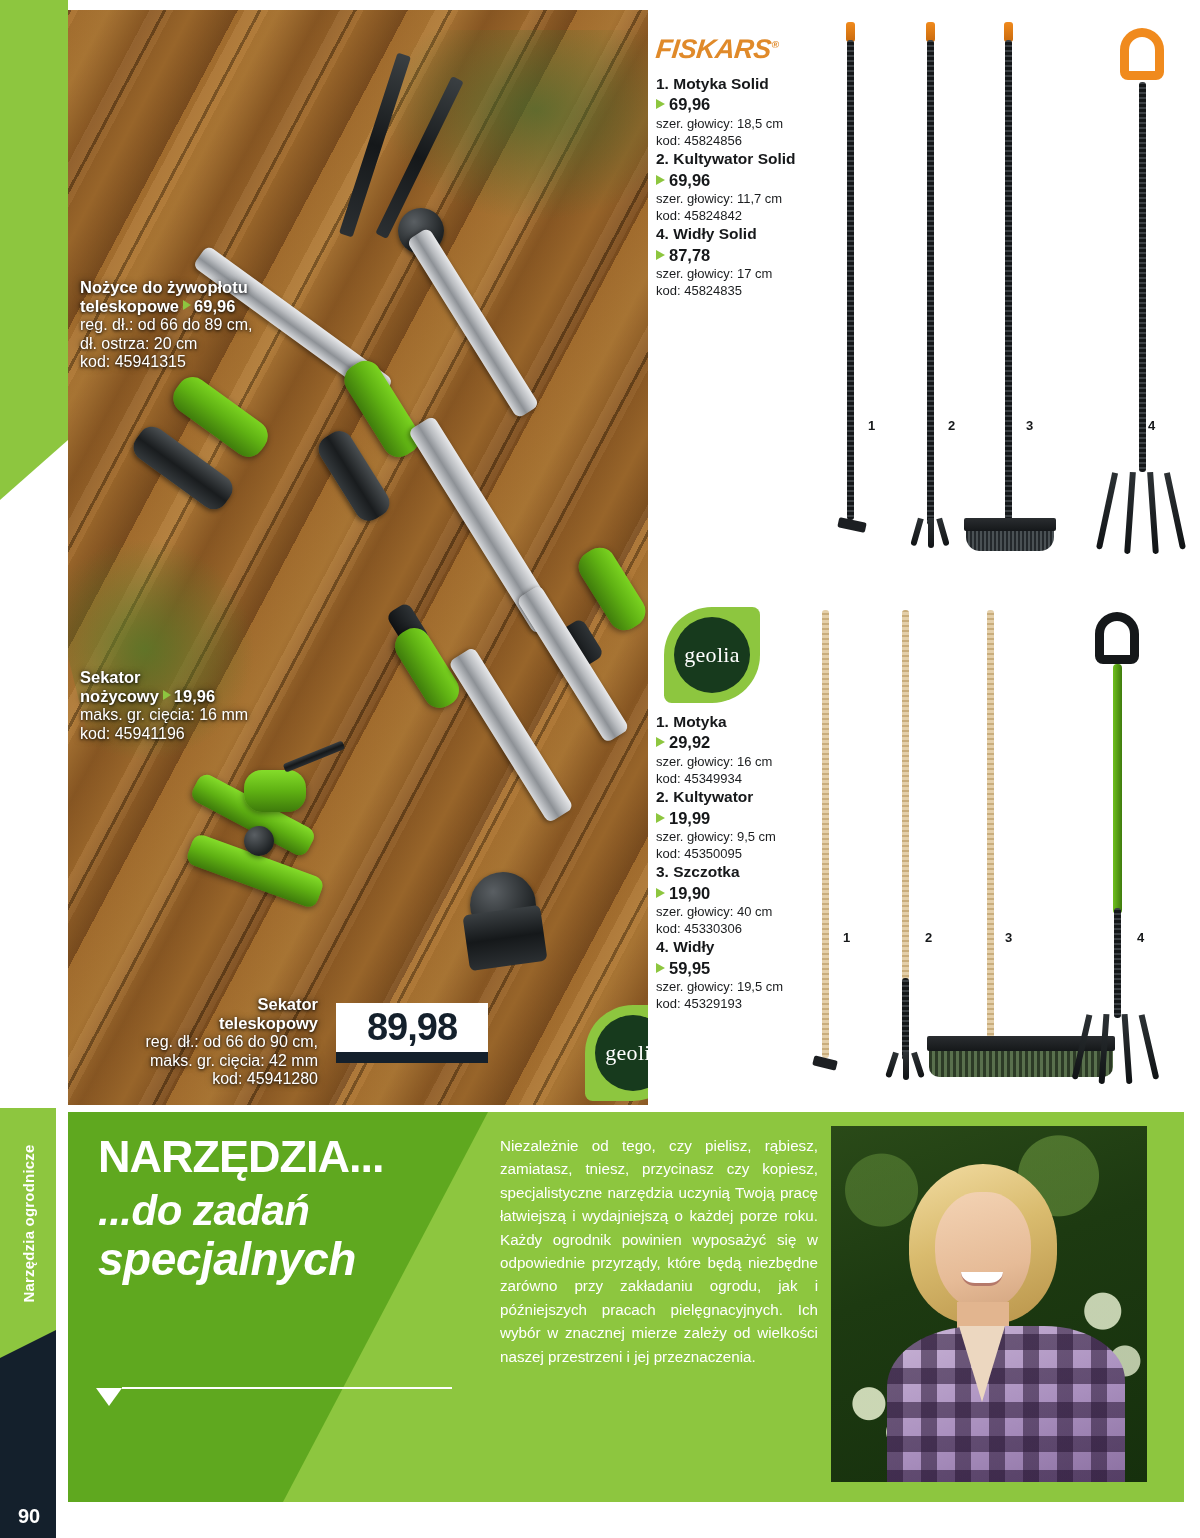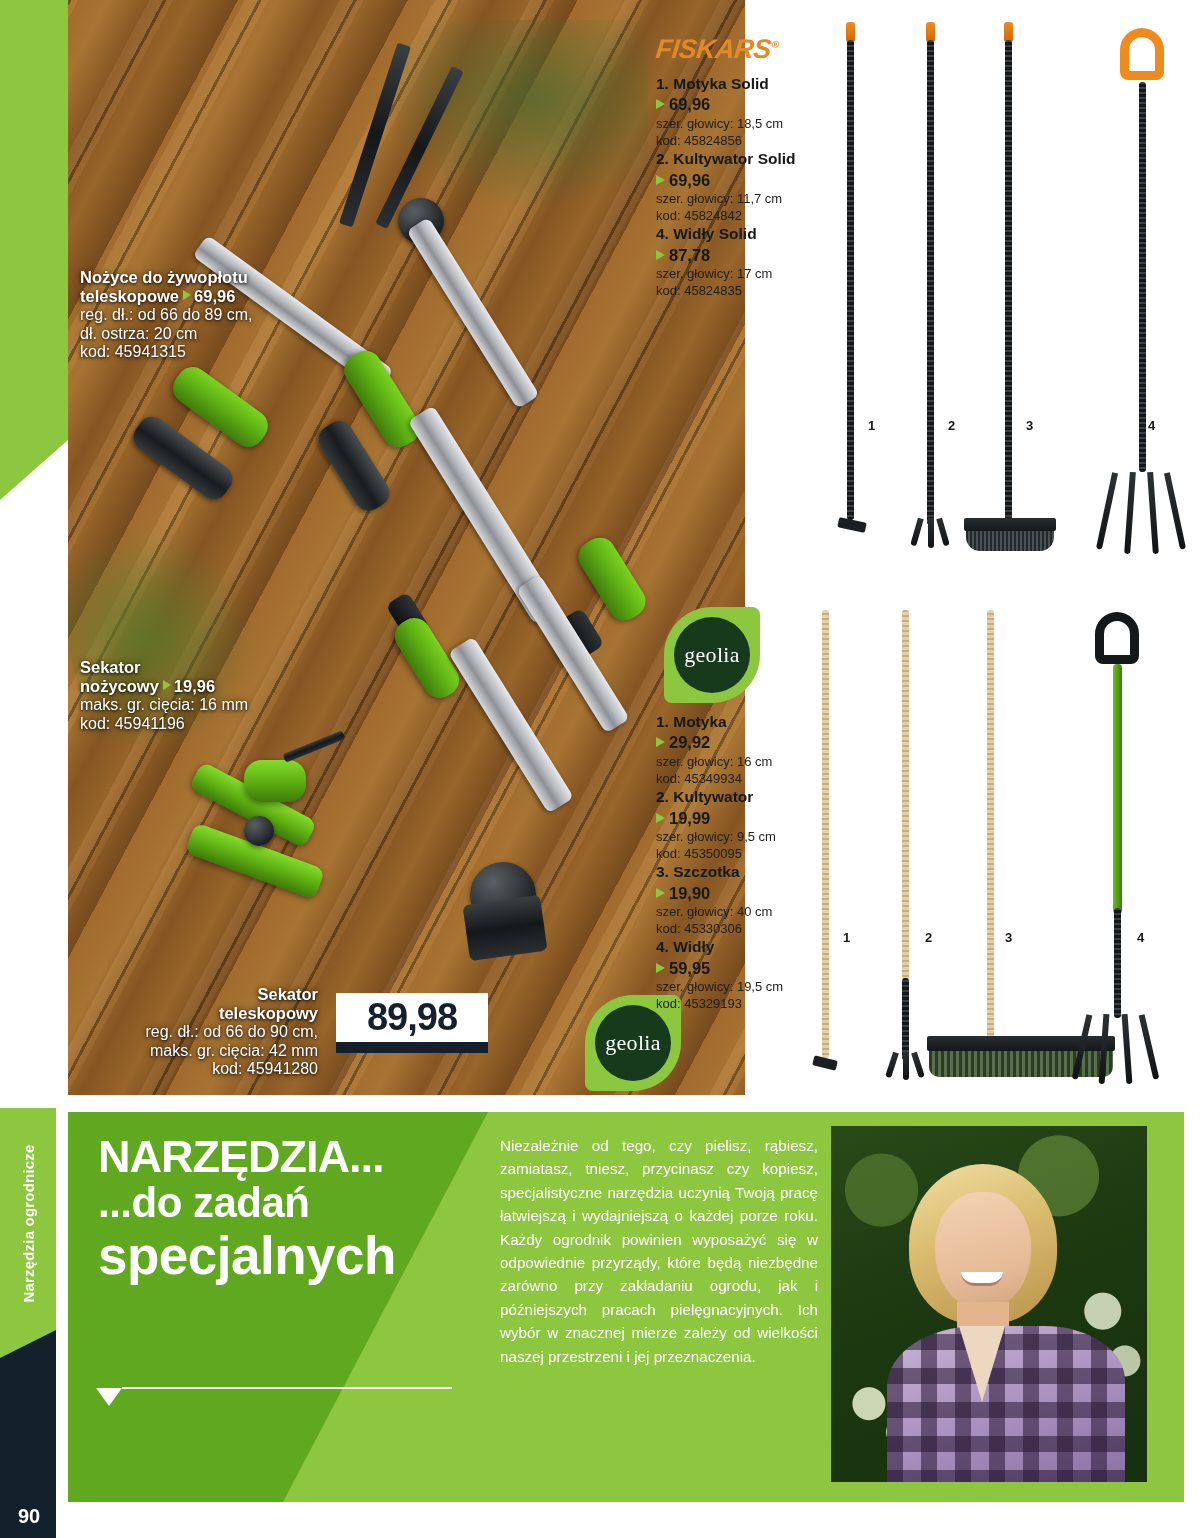--- a/index.html
+++ b/index.html
@@ -35,21 +35,21 @@
     color: #ffffff; font-size: 15px; font-weight: bold;
     letter-spacing: .2px; white-space: nowrap;
   }
   .page-number {
     position: absolute; left: 18px; top: 1505px;
     color: #ffffff; font-size: 20px; font-weight: bold;
   }
 
   
   .photo {
-    position: absolute; left: 68px; top: 0; width: 677px; height: 1095px;
+    position: absolute; left: 68px; top: 10px; width: 580px; height: 1095px;
     overflow: hidden;
     background:
       repeating-linear-gradient(118deg,
         rgba(0,0,0,.30) 0px, rgba(0,0,0,.30) 3px,
         rgba(255,255,255,.03) 3px, rgba(255,255,255,.03) 9px,
         rgba(0,0,0,.05) 9px, rgba(0,0,0,.05) 72px,
         rgba(255,255,255,.05) 72px, rgba(255,255,255,.05) 84px),
       repeating-linear-gradient(118deg,
         #a9712f 0px, #b07a36 36px, #8d5a24 74px, #a06a2c 110px, #7d4e1f 150px),
       linear-gradient(150deg, #b07c3c 0%, #8c5a26 55%, #6b4318 100%);
@@ -219,25 +219,25 @@
   .banner .dark-wedge {
     position: absolute; left: 0; top: 0; width: 420px; height: 390px;
     background: #5fa81f;
     clip-path: polygon(0 0, 420px 0, 215px 390px, 0 390px);
   }
   .headline { position: absolute; left: 30px; top: 22px; width: 420px; color: #fff; }
   .headline .h1 {
     font-size: 45px; font-weight: bold; letter-spacing: -1px; line-height: 1;
   }
   .headline .h2 {
-    font-size: 42px; font-weight: bold;
-    line-height: 1.12; letter-spacing: -.5px;
+    font-size: 42px; font-style: italic; font-weight: bold;
+    line-height: 1.12; margin-top: 8px; letter-spacing: -.5px;
   }
   .headline .h3 {
-    font-size: 53px; font-weight: bold;
+    font-size: 46px; font-style: italic; font-weight: bold;
     line-height: 1.12; letter-spacing: -.5px;
   }
   .hr-line {
     position: absolute; left: 54px; top: 275px; width: 330px; height: 2px;
     background: #ffffff;
   }
   .tri-down {
     position: absolute; left: 28px; top: 276px; width: 0; height: 0;
     border-left: 13px solid transparent; border-right: 13px solid transparent;
     border-top: 18px solid #ffffff;

